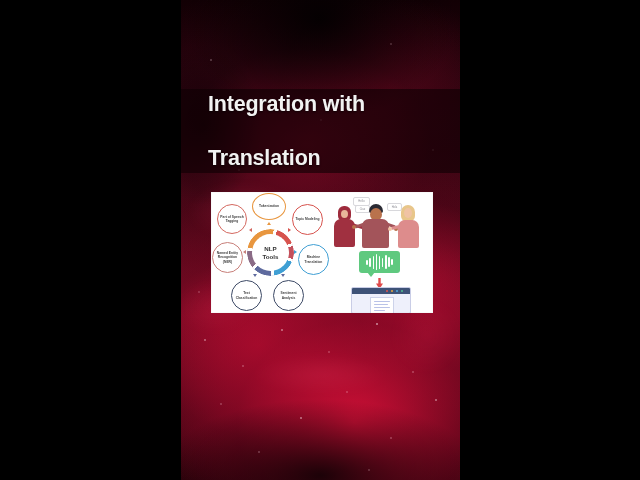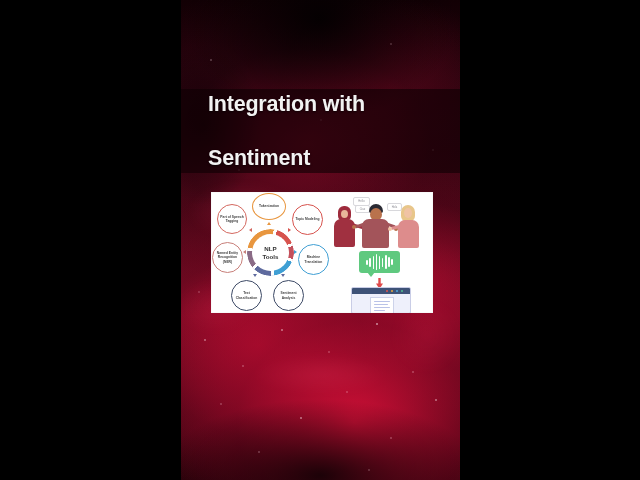--- a/index.html
+++ b/index.html
@@ -179,21 +179,21 @@
 
   <div id="video">
 
     <div class="neb base"></div>
     <div class="neb wisps"></div>
     <div class="neb dark"></div>
     <div class="neb stars"></div>
 
     <div id="title-banner">
       <div class="title-line">Integration with</div>
-      <div class="title-line">Sentiment</div>
+      <div class="title-line">Translation</div>
     </div>
 
     <div id="panel">
       <div id="panel-inner">
 
         <div id="diagram">
 
           <div class="bub" style="left:41px;top:1px;width:34px;height:27px;border:1.1px solid #e8963f;">
             <span>Tokenization</span>
           </div>

